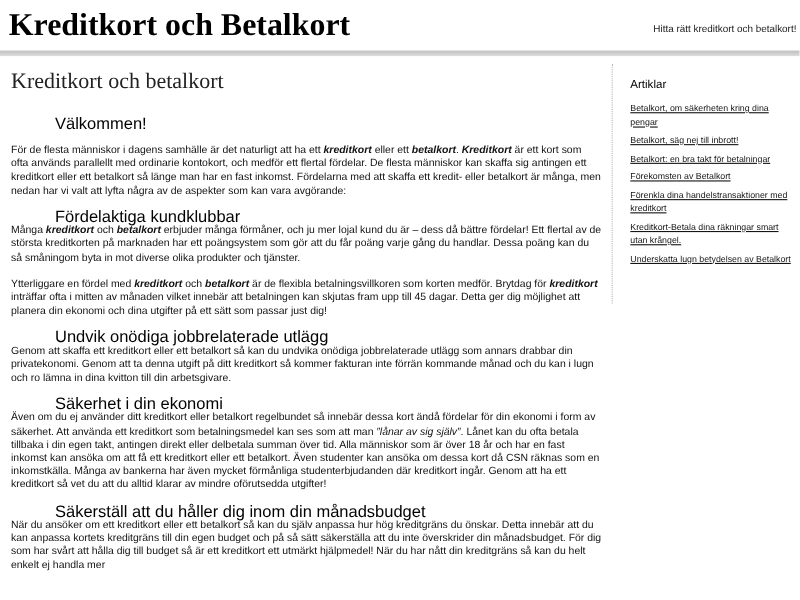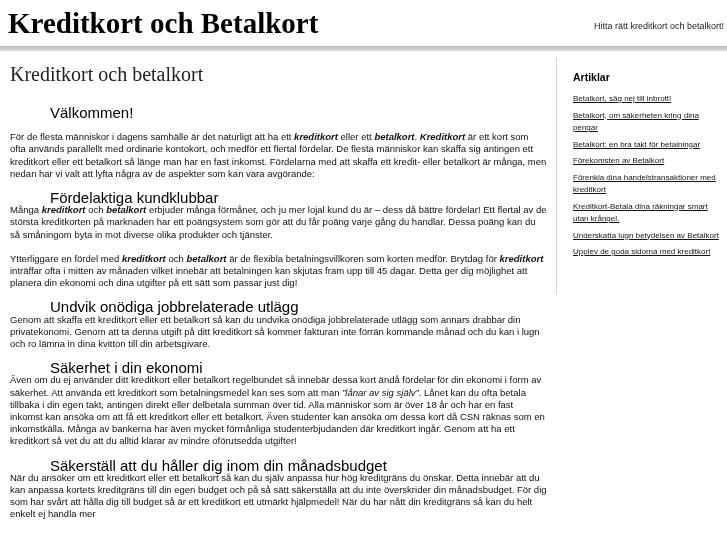--- a/index.html
+++ b/index.html
@@ -65,21 +65,21 @@
   .sidebar {
     width: 171px;
     flex-shrink: 0;
     align-self: flex-start;
     border-left: 1px dotted #b5b5b5;
     margin-top: 7px;
     padding: 13px 2px 30px 16px;
   }
   .sidebar-title {
     font-size: 10.5px;
-    font-weight: bold;
+    font-weight: normal;
     color: #000000;
     margin-bottom: 10px;
   }
   .art-link {
     display: block;
     font-size: 8px;
     line-height: 12.5px;
     color: #151515;
     text-decoration: underline;
     margin-bottom: 4px;
@@ -128,22 +128,21 @@
     </div>
 
     <div class="section">
       <span class="sec-h">Säkerställ att du håller dig inom din månadsbudget</span>
       <div class="sec-p"><span>När du ansöker om ett kreditkort eller ett betalkort så kan du själv anpassa hur hög kreditgräns du önskar. Detta innebär att du kan anpassa kortets kreditgräns till din egen budget och på så sätt säkerställa att du inte överskrider din månadsbudget. För dig som har svårt att hålla dig till budget så är ett kreditkort ett utmärkt hjälpmedel! När du har nått din kreditgräns så kan du helt enkelt ej handla mer</span></div>
     </div>
   </div>
 
   <div class="sidebar">
     <div class="sidebar-title">Artiklar</div>
+    <a class="art-link" href="#">Betalkort, om säkerheten kring dina pengar</a>
     <a class="art-link" href="#">Betalkort, säg nej till inbrott!</a>
-    <a class="art-link" href="#">Betalkort, om säkerheten kring dina pengar</a>
     <a class="art-link" href="#">Betalkort: en bra takt för betalningar</a>
     <a class="art-link" href="#">Förekomsten av Betalkort</a>
     <a class="art-link" href="#">Förenkla dina handelstransaktioner med kreditkort</a>
     <a class="art-link" href="#">Kreditkort-Betala dina räkningar smart utan krångel.</a>
     <a class="art-link" href="#">Underskatta lugn betydelsen av Betalkort</a>
-    <a class="art-link" href="#">Upplev de goda sidorna med kreditkort</a>
   </div>
 </div>
 
 </body></html>

